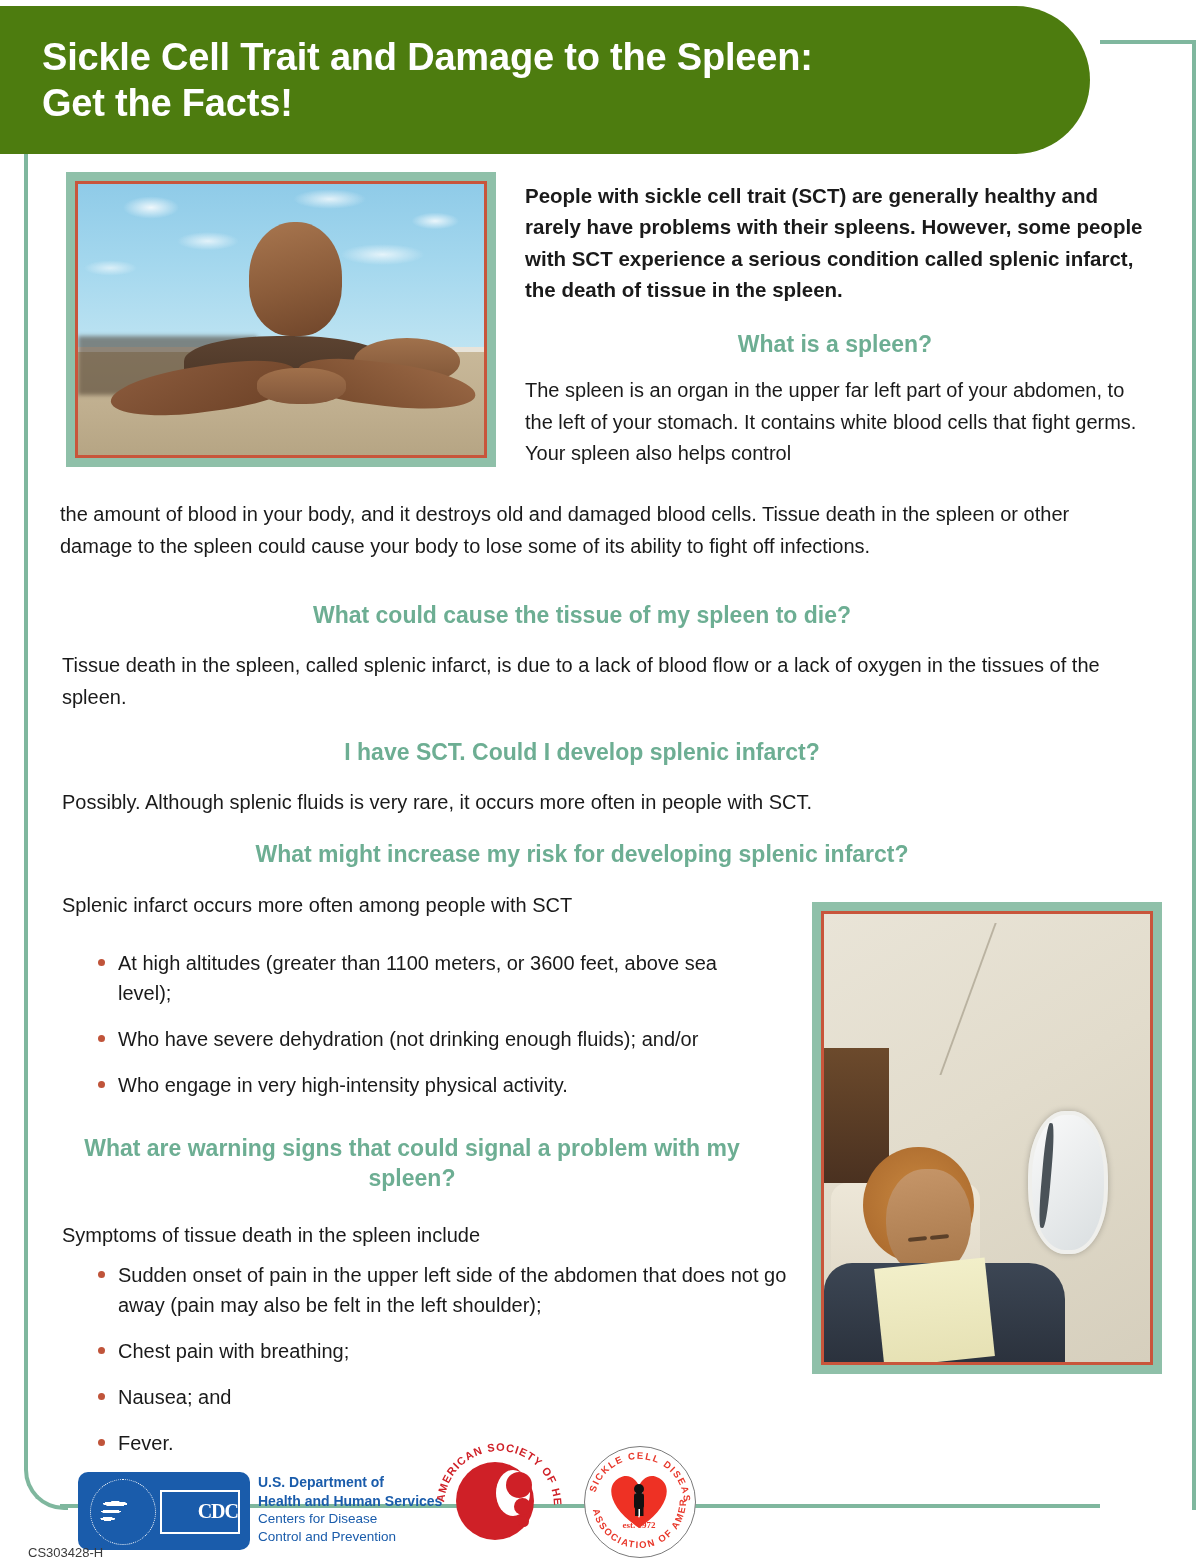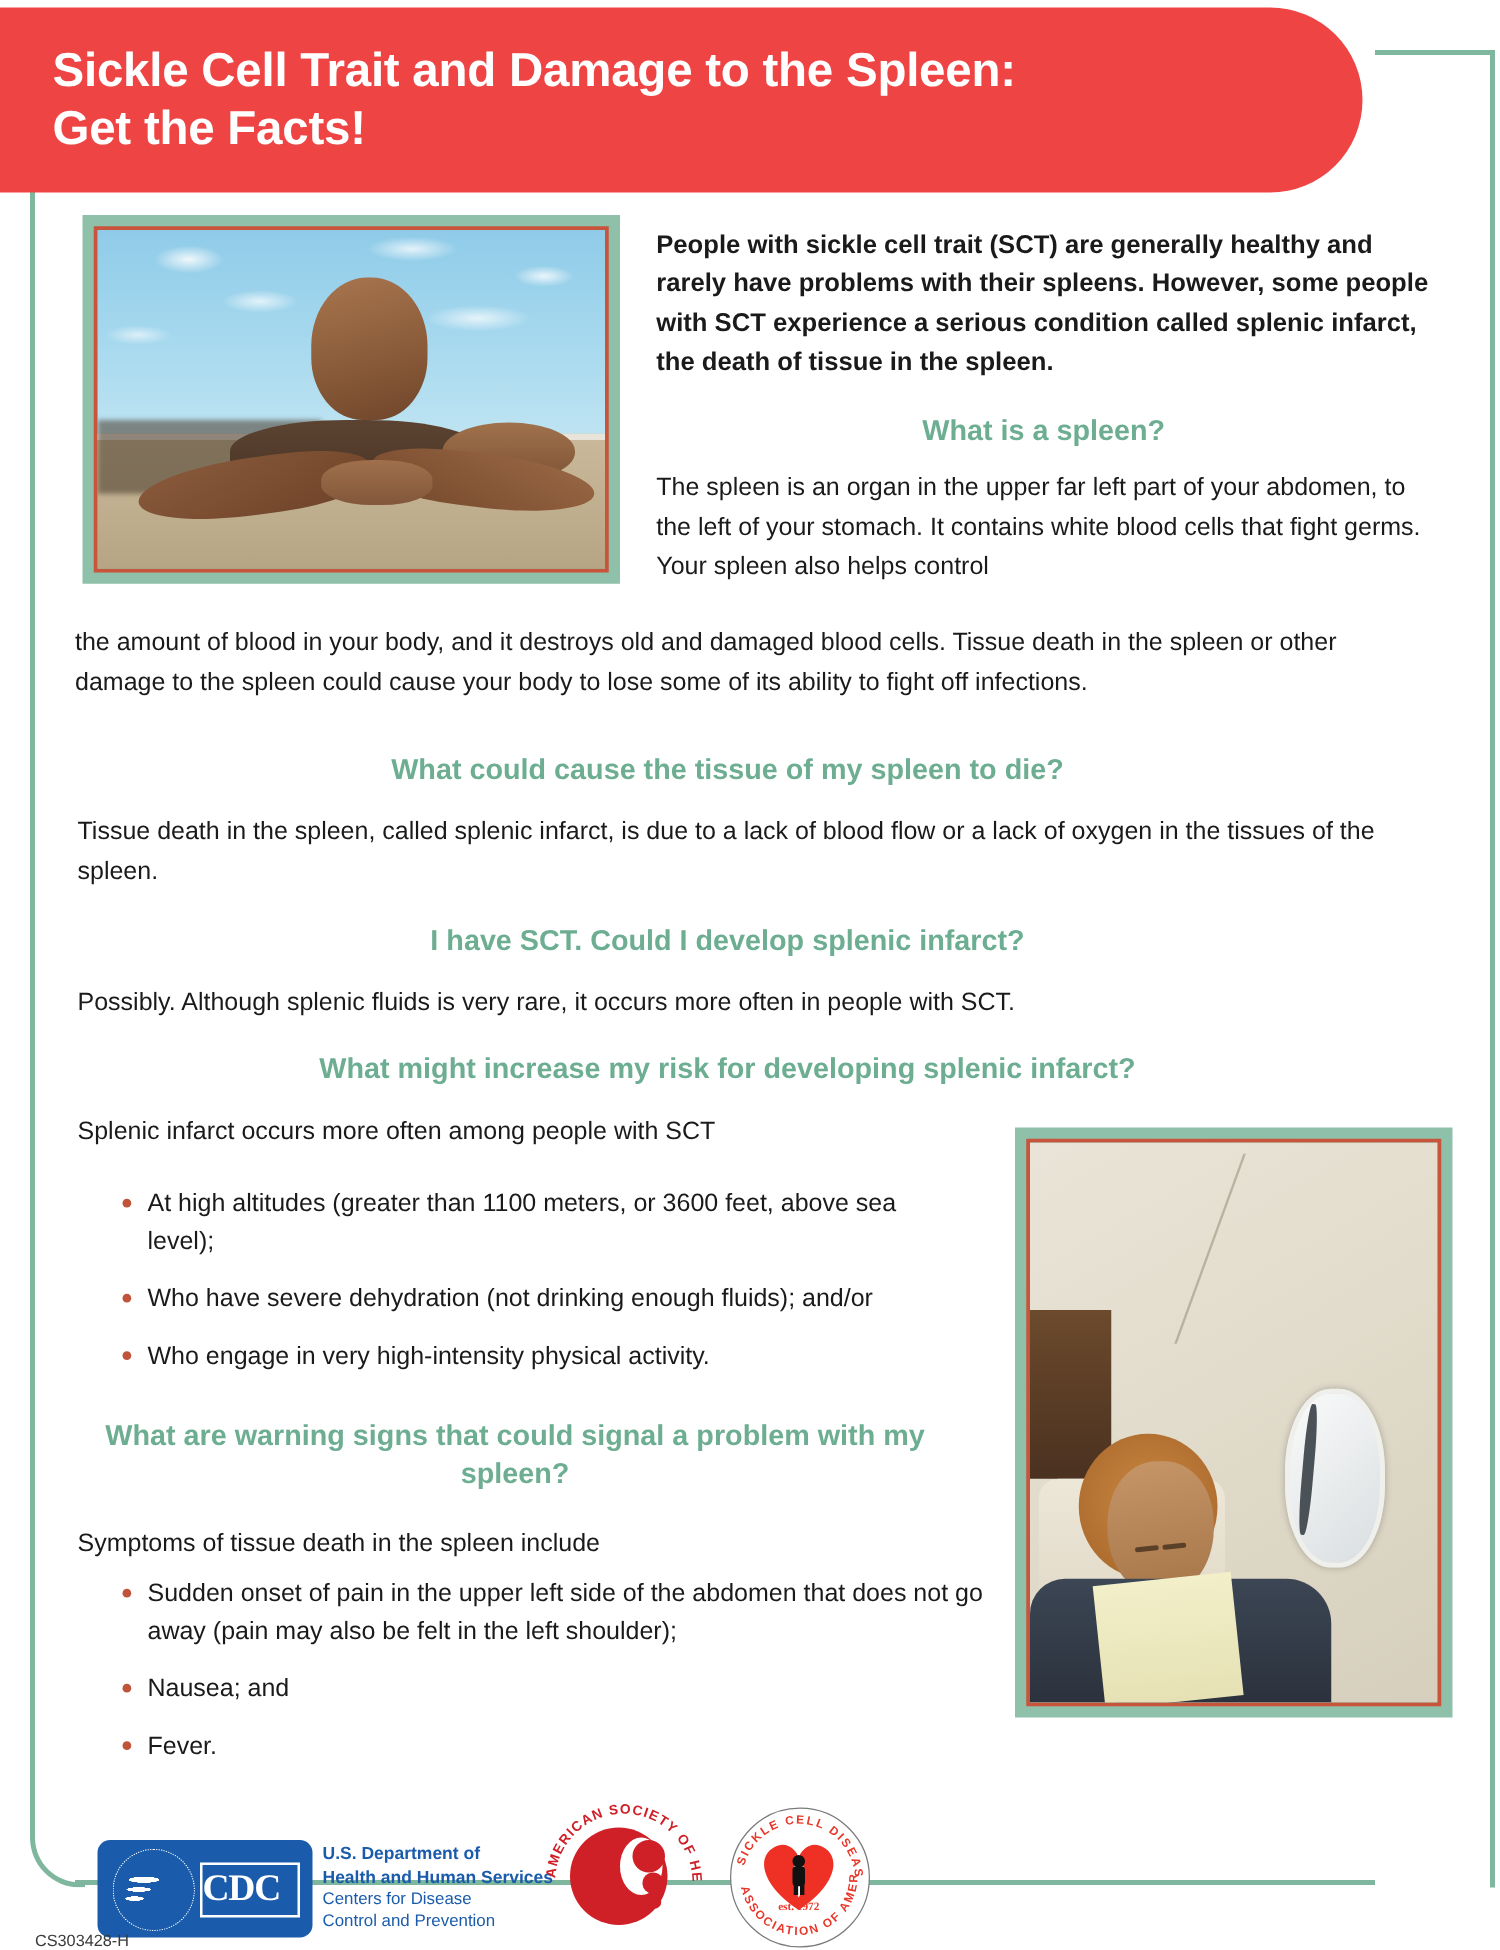--- a/index.html
+++ b/index.html
@@ -38,21 +38,21 @@
     border-bottom: 4px solid #7FB79E;
     border-bottom-left-radius: 40px;
     box-sizing: border-box;
   }
 
   
   .header-banner {
     position: absolute;
     left: 0px; top: 6px;
     width: 1090px; height: 148px;
-    background: #ef4444;
+    background: #4d7c0f;
     border-top-right-radius: 74px;
     border-bottom-right-radius: 74px;
     display: flex;
     align-items: center;
   }
   .header-title {
     color: #ffffff;
     font-size: 38px;
     font-weight: bold;
     line-height: 1.22;
@@ -302,23 +302,23 @@
       radial-gradient(ellipse 20px 4px at 60% 30%, #fff 60%, transparent 62%),
       radial-gradient(ellipse 16px 3px at 50% 60%, #fff 60%, transparent 62%),
       radial-gradient(ellipse 12px 3px at 42% 88%, #fff 60%, transparent 62%);
   }
   .cdc-box {
     position: absolute; right: 10px; top: 18px;
     width: 76px; height: 40px;
     border: 2px solid #ffffff;
     color: #ffffff;
     font-weight: bold;
-    font-size: 30px;
+    font-size: 20px;
     line-height: 38px;
-    text-align: left;
+    text-align: right;
     letter-spacing: -1px;
     font-family: "Liberation Serif", serif;
   }
   .hhs-text {
     position: absolute;
     left: 258px; top: 1473px;
     width: 215px;
     color: #1A5CAB;
     font-size: 13.5px;
     line-height: 1.33;
@@ -471,20 +471,21 @@
       <div class="plane-lapel"></div>
     </div>
     <div class="plane-collar"></div>
   </div>
 </div>
 
 <div class="h2" id="h-warning">What are warning signs that could signal a problem with my spleen?</div>
 <div class="body" id="p-warning">Symptoms of tissue death in the spleen include</div>
 <ul class="bullets" id="list-symptoms">
   <li>Sudden onset of pain in the upper left side of the abdomen that does not go away (pain may also be felt in the left shoulder);</li>
+  <li>Chest pain with breathing;</li>
   <li>Nausea; and</li>
   <li>Fever.</li>
 </ul>
 
 <div class="hhs-logo">
   <div class="hhs-seal"></div>
   <div class="hhs-bird"></div>
   <div class="cdc-box">CDC</div>
 </div>
 <div class="hhs-text">

